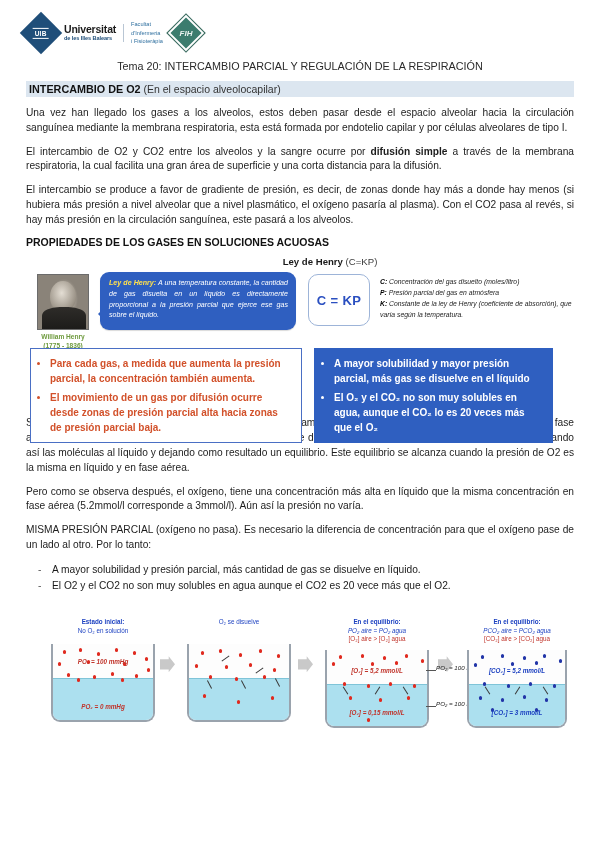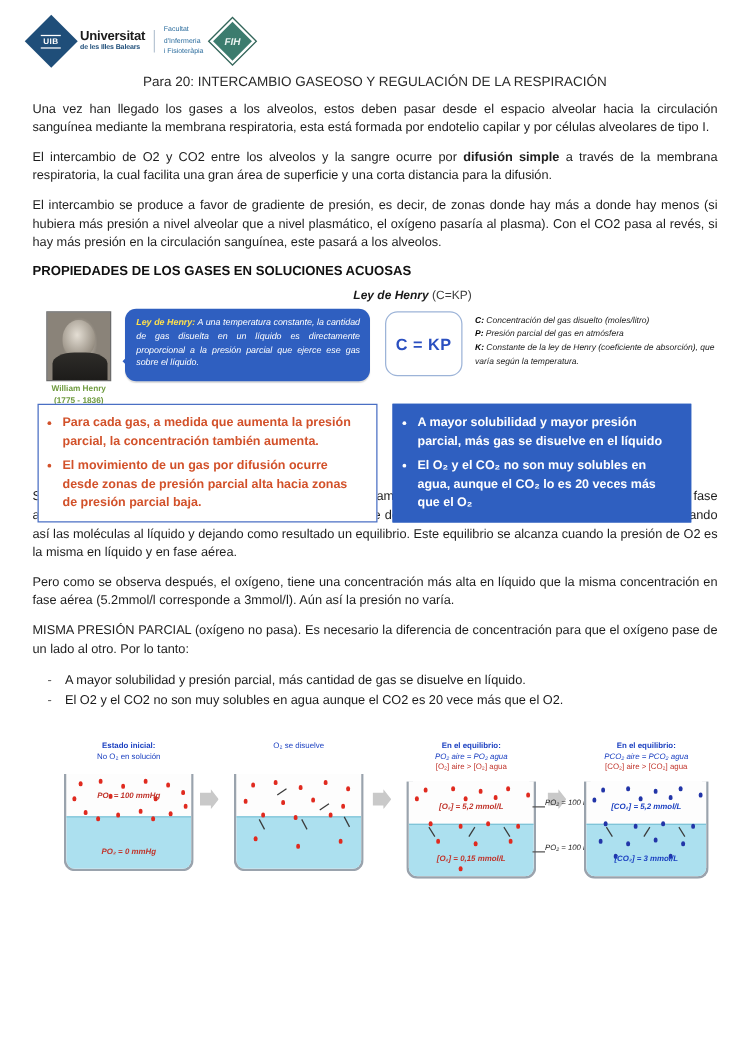--- a/index.html
+++ b/index.html
@@ -43,21 +43,21 @@
     background:#dce6f0; font-size:10.5px; padding:2px 3px; margin-bottom:9px;
   }
   .band b { font-weight:bold; color:#111; font-size:10.8px; }
   .band span { color:#333; }
   p.body { font-size:10.2px; line-height:1.45; text-align:justify; margin:0 0 9px 0; color:#1d1d1d; }
   .sec-head { font-size:10.5px; font-weight:bold; margin:2px 0 8px 0; color:#111; }
 
   
   .henry-wrap { position:relative; height:160px; }
   .henry-title { text-align:center; font-size:9.6px; margin:0 0 5px 0; padding-left:60px; }
-  .henry-title b { font-weight:bold;font-style:italic; }
+  .henry-title b { font-weight:bold; }
   .henry-title span { color:#3b3b3b; }
 
   .portrait-col { position:absolute; left:6px; top:18px; width:62px; text-align:center; }
   .portrait {
     width:52px; height:56px; margin:0 auto;
     background:
       radial-gradient(ellipse 14px 20px at 52% 44%, #d9d2c8 0%, #b5ada2 55%, #8a8379 100%),
       linear-gradient(160deg,#6e6a64 0%, #3f3d39 100%);
     border:1px solid #6b6b6b; position:relative; overflow:hidden;
   }
@@ -179,22 +179,25 @@
         <div>Facultat</div>
         <div>d'Infermeria</div>
         <div>i Fisioteràpia</div>
       </div>
       <div class="fih-dia">
         <span>FIH</span>
       </div>
     </div>
   </div>
 
-  <div class="doc-title">Para 20: INTERCAMBIO GASEOSO Y REGULACIÓN DE LA RESPIRACIÓN</div>
-
+  <div class="doc-title">Tema 20: INTERCAMBIO PARCIAL Y REGULACIÓN DE LA RESPIRACIÓN</div>
+
+  <div class="band">
+    <b>INTERCAMBIO DE O2</b><span> (En el espacio alveolocapilar)</span>
+  </div>
 
   <p class="body">Una vez han llegado los gases a los alveolos, estos deben pasar desde el espacio alveolar hacia la circulación sanguínea mediante la membrana respiratoria, esta está formada por endotelio capilar y por células alveolares de tipo I.</p>
 
   <p class="body"><span>El intercambio de O2 y CO2 entre los alveolos y la sangre ocurre por </span><b>difusión simple</b><span> a través de la membrana respiratoria, la cual facilita una gran área de superficie y una corta distancia para la difusión.</span></p>
 
   <p class="body">El intercambio se produce a favor de gradiente de presión, es decir, de zonas donde hay más a donde hay menos (si hubiera más presión a nivel alveolar que a nivel plasmático, el oxígeno pasaría al plasma). Con el CO2 pasa al revés, si hay más presión en la circulación sanguínea, este pasará a los alveolos.</p>
 
   <div class="sec-head">PROPIEDADES DE LOS GASES EN SOLUCIONES ACUOSAS</div>
 
   <div class="henry-wrap">

